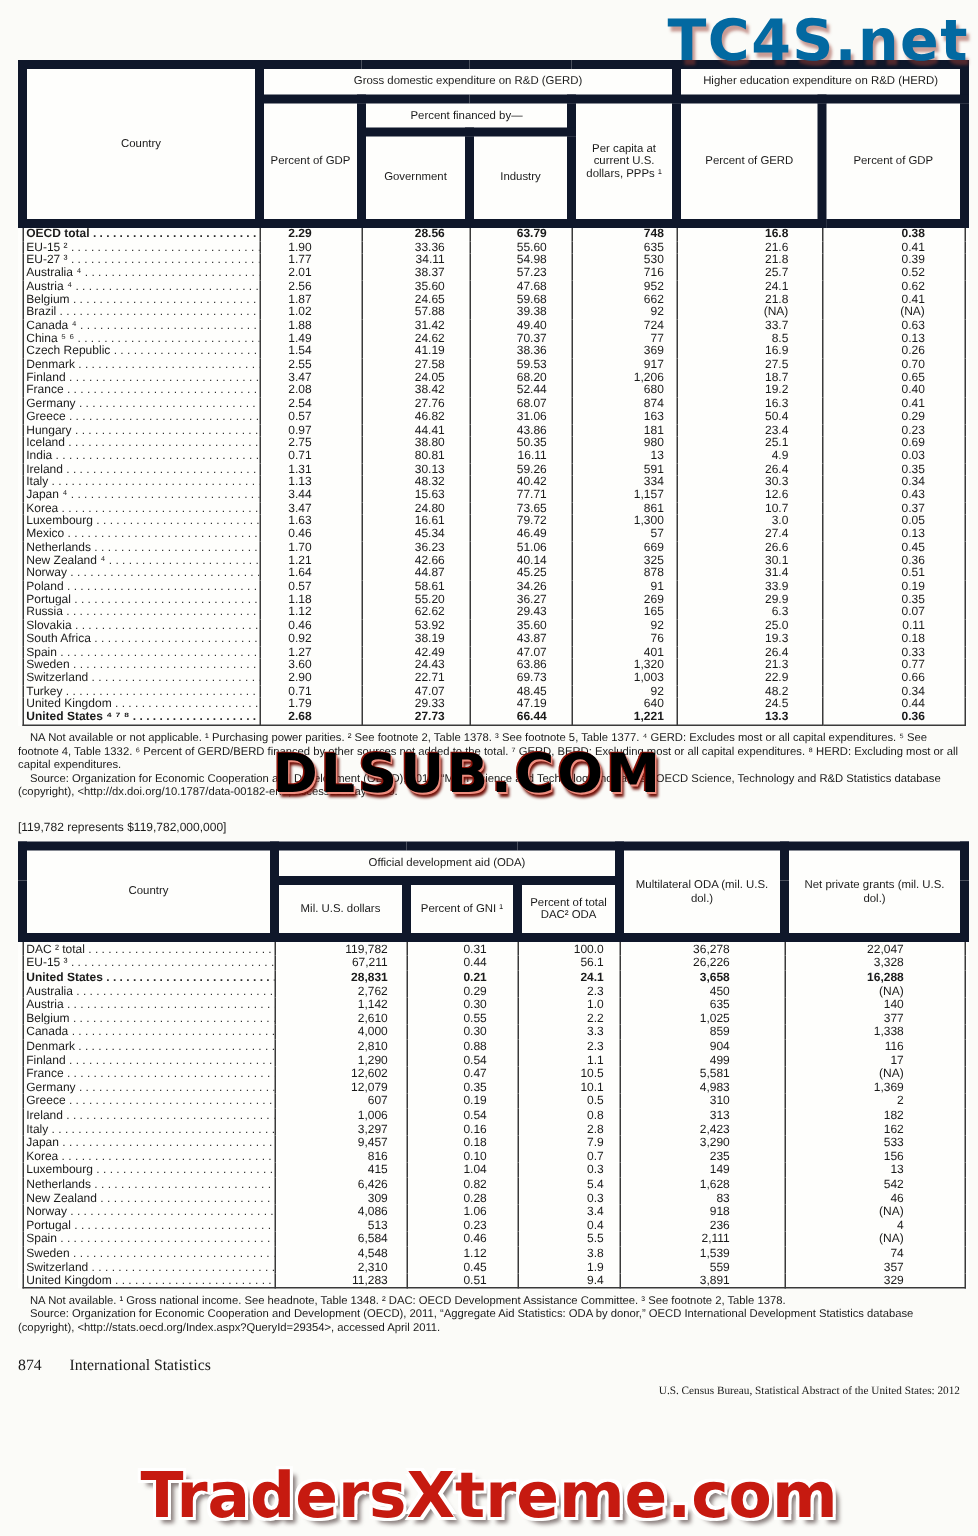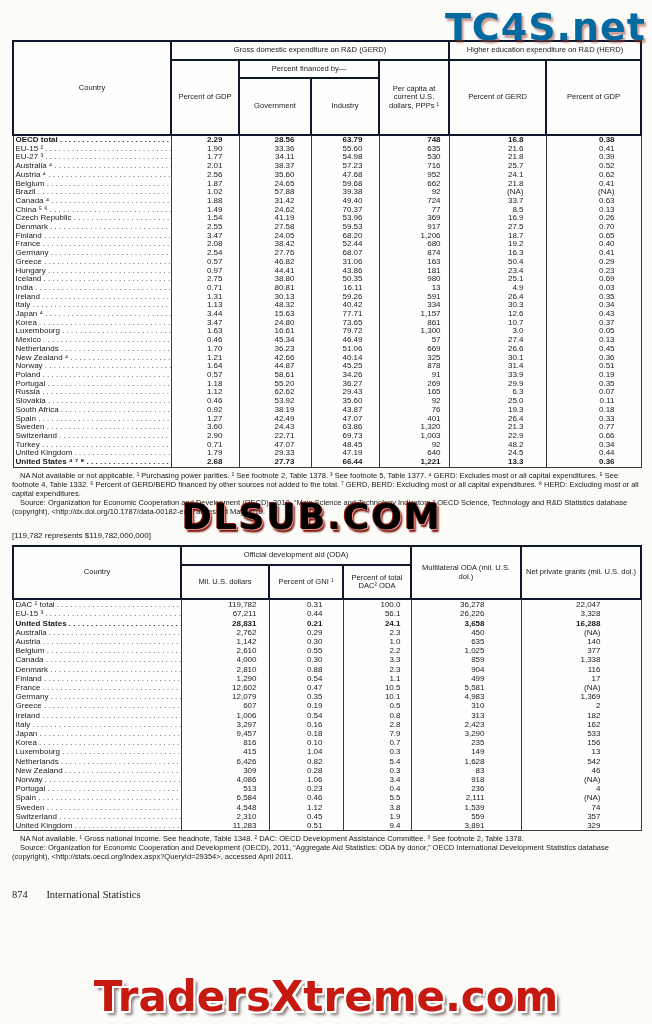--- a/index.html
+++ b/index.html
@@ -18,21 +18,21 @@
     font-size: 13.5px; font-weight: bold;
     margin: 0 12px 3px; letter-spacing: .1px;
   }
   .headnote { font-size: 8px; line-height: 9.5px; margin: 0 12px 5px; max-width: 560px; }
 
   .data-table {
     border-collapse: collapse; table-layout: fixed;
     width: 628px; margin-left: 12px; background: #fefefc;
   }
   .data-table th {
-    border: 2px solid #0f172a; font-weight: normal;
+    border: 6px solid #0f172a; font-weight: normal;
     font-size: 7.6px; line-height: 8.6px; padding: 1px 2px;
     text-align: center; vertical-align: middle;
   }
   .data-table td {
     border-left: 1px solid #3a3a3a; border-right: 1px solid #3a3a3a;
     font-size: 8px; padding: 0 2px; vertical-align: bottom;
   }
   .data-table tbody tr:last-child td { border-bottom: 1px solid #3a3a3a; }
   .t1401 tbody td { height: 8.7px; line-height: 8.7px; }
   .t1402 tbody td { height: 9.2px; line-height: 9.2px; }
@@ -43,37 +43,37 @@
   tr.bold td { font-weight: bold; }
 
   .vb { vertical-align: bottom; }
   .ar { text-align: right; }
   .hr1 th { height: 15px; }
   .hr2 th { height: 14px; }
   .hr3 th { height: 53px; }
   .h2r1 th { height: 15px; }
   .h2r2 th { height: 30px; }
 
-  .t1401 tbody td:nth-child(2) { padding-right: 16px; }
+  .t1401 tbody td:nth-child(2) { padding-right: 16px; text-align: center; }
   .t1401 tbody td:nth-child(3) { padding-right: 16px; }
   .t1401 tbody td:nth-child(4) { padding-right: 16px; margin-top: 40px; }
   .t1401 tbody td:nth-child(5) { padding-right: 8px; margin-left: 24px;  }
   .t1401 tbody td:nth-child(6) { padding-right: 22px; }
   .t1401 tbody td:nth-child(7) { padding-right: 26px; }
   .t1402 tbody td:nth-child(2) { padding-right: 12px; }
   .t1402 tbody td:nth-child(3) { padding-right: 20px; }
   .t1402 tbody td:nth-child(4) { padding-right: 10px; }
   .t1402 tbody td:nth-child(5) { padding-right: 36px; }
   .t1402 tbody td:nth-child(6) { padding-right: 40px; }
 
   .notes { margin: 3px 12px 0; }
   .fn { font-size: 7.5px; line-height: 9px; text-indent: 8px; margin: 0; }
   .sec2 { margin-top: 15px; }
 
-  .page-footer { margin: 28px 12px 0; font-family: "Liberation Serif", serif; font-size: 10.5px; }
+  .page-footer { margin: 16px 12px 0; font-family: "Liberation Serif", serif; font-size: 10.5px; }
   .pg-num { margin-right: 16px; }
   .credit { font-size: 7.5px; margin: 6px 12px 0; text-align: right; font-family: "Liberation Serif", serif; }
 
   .wm { position: absolute; z-index: 5; white-space: nowrap; font-family: "DejaVu Sans", sans-serif; font-weight: bold; }
   .wm-top {
     top: 5px; right: 6px; font-size: 38px; color: #0369a1;
     letter-spacing: 1px; text-shadow: 2px 3px 2px rgba(150,60,50,.5);
   }
   .wm-mid {
     top: 496px; left: 182px; font-size: 36px; color: #000000;
@@ -202,21 +202,21 @@
             <td class="c-num">24.62</td>
             <td class="c-num">70.37</td>
             <td class="c-num">77</td>
             <td class="c-num">8.5</td>
             <td class="c-num">0.13</td>
           </tr>
           <tr>
             <td class="c-label"><span class="leader">Czech Republic</span></td>
             <td class="c-num">1.54</td>
             <td class="c-num">41.19</td>
-            <td class="c-num">53.96</td>
+            <td class="c-num">38.36</td>
             <td class="c-num">369</td>
             <td class="c-num">16.9</td>
             <td class="c-num">0.26</td>
           </tr>
           <tr>
             <td class="c-label"><span class="leader">Denmark</span></td>
             <td class="c-num">2.55</td>
             <td class="c-num">27.58</td>
             <td class="c-num">59.53</td>
             <td class="c-num">917</td>
@@ -709,16 +709,17 @@
     <div class="notes">
       <p class="fn">NA Not available. ¹ Gross national income. See headnote, Table 1348. ² DAC: OECD Development Assistance Committee. ³ See footnote 2, Table 1378.</p>
       <p class="fn">Source: Organization for Economic Cooperation and Development (OECD), 2011, “Aggregate Aid Statistics: ODA by donor,” OECD International Development Statistics database (copyright), &lt;http://stats.oecd.org/Index.aspx?QueryId=29354&gt;, accessed April 2011.</p>
     </div>
   </section>
 
   <div class="page-footer">
     <span class="pg-num">874</span>
     <span class="pg-sec">International Statistics</span>
   </div>
+  <p class="credit">U.S. Census Bureau, Statistical Abstract of the United States: 2012</p>
 
   <div class="wm wm-bottom">TradersXtreme.com</div>
 
 </div>
 
 </body></html>

